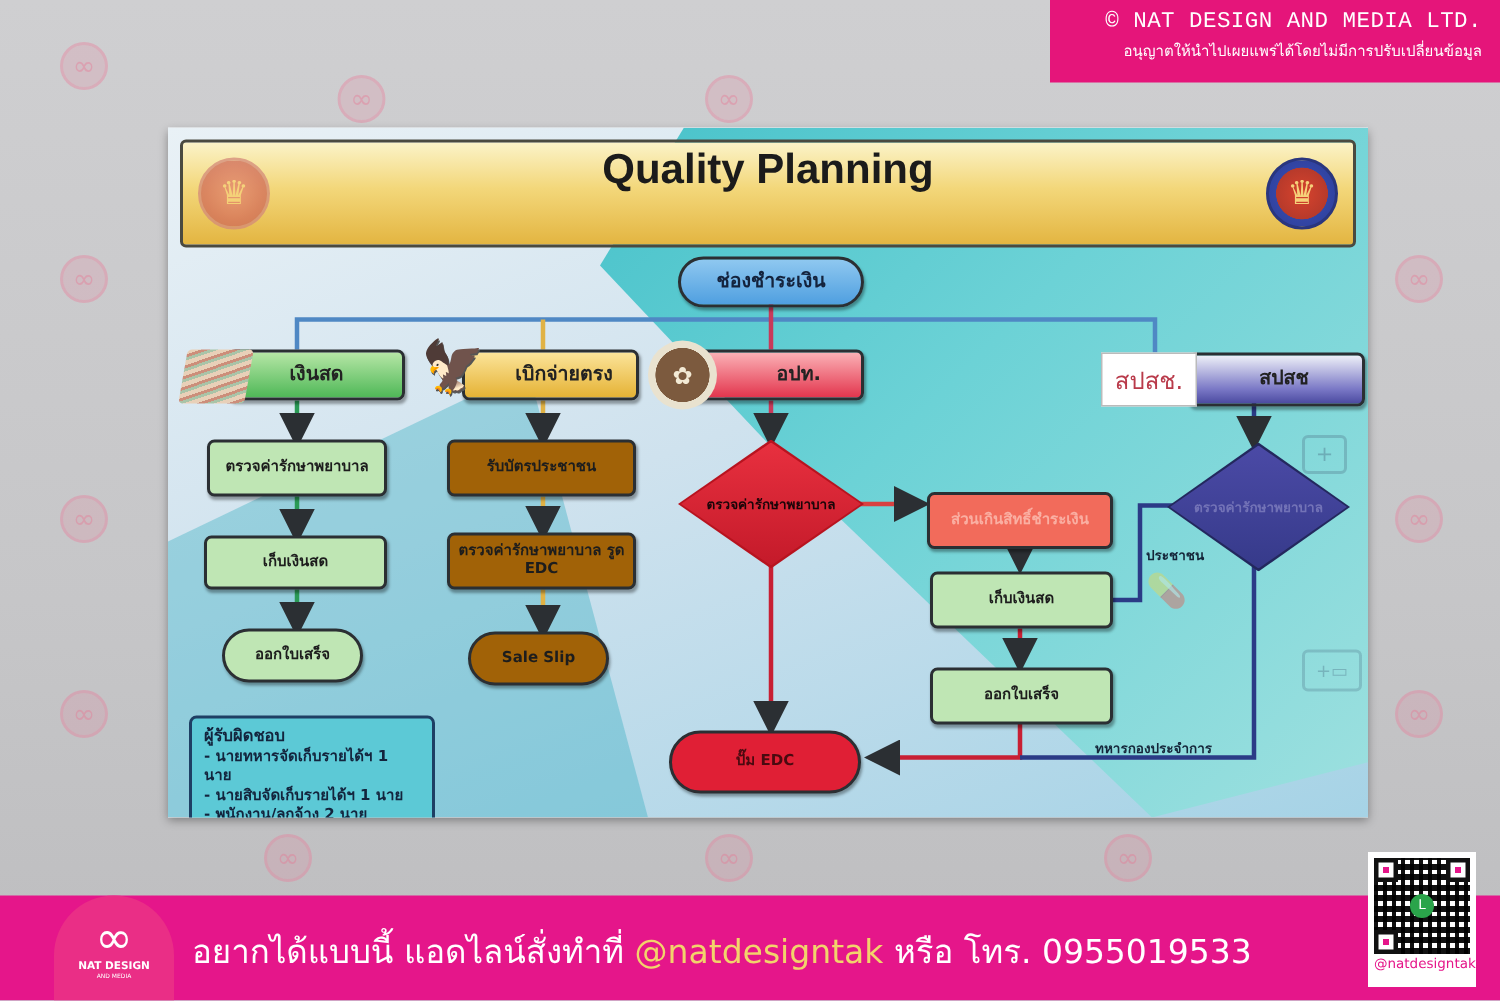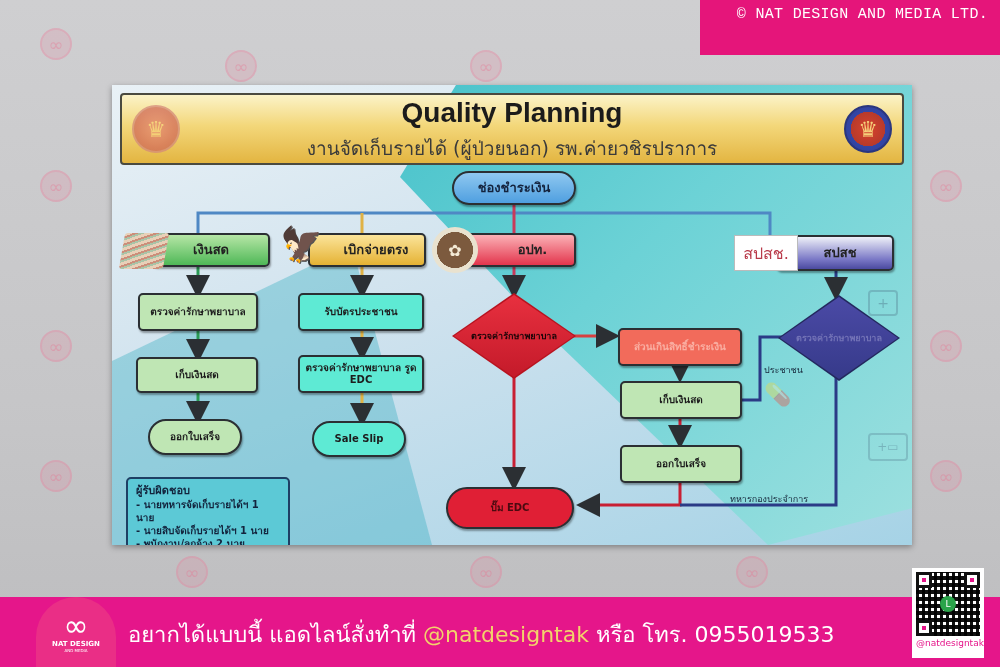--- a/index.html
+++ b/index.html
@@ -22,30 +22,30 @@
 .title{position:absolute;left:0;right:0;top:2px;text-align:center;font-family:"Liberation Sans",sans-serif;font-weight:bold;font-size:28px;color:#1b1b1b}
 .subtitle{position:absolute;left:0;right:0;top:38px;text-align:center;font-size:19px;color:#3a3a3a}
 .box{position:absolute;display:flex;align-items:center;justify-content:center;text-align:center;font-weight:bold;border:2px solid #2b2f33;border-radius:5px;box-shadow:1px 2px 2px rgba(0,0,0,.35);font-size:10px;line-height:1.2;color:#1d1d1d}
 .pill{border-radius:22px}
 .green-h{background:linear-gradient(180deg,#b6e6a6,#4fb857);font-size:13px;color:#222}
 .gold-h{background:linear-gradient(180deg,#fbe49a,#e5b234);font-size:13px;color:#222}
 .red-h{background:linear-gradient(180deg,#fbb1b6,#e3354d);font-size:13px;color:#222}
 .navy-h{background:linear-gradient(180deg,#eef0f8,#7a78c6 70%,#4b4aa0);font-size:13px;color:#222}
 .blue-p{background:linear-gradient(180deg,#8fc8f0,#4f9fe0);font-size:13px;color:#14233d}
 .lgreen{background:#bfe6b4}
-.orange{background:#5eead4}
+.orange{background:#a16207}
 .salmon{background:#f26b5b;color:rgba(255,220,210,.6)}
 .redp{background:#e01f35;color:#4a0a10}
 .resp{position:absolute;left:14px;top:392px;width:164px;height:74px;background:#5cc9d6;border:2px solid #1e3f64;border-radius:5px;padding:5px 8px;font-size:10px;font-weight:bold;color:#13243d;line-height:1.3}
 .resp .h{font-size:11px}
 .diamond{position:absolute;display:flex;align-items:center;justify-content:center}
 .diamond .shape{position:absolute;inset:0;clip-path:polygon(50% 0,100% 50%,50% 100%,0 50%)}
 .diamond .lbl{position:relative;font-size:9px;font-weight:bold;z-index:2}
 .icon{position:absolute;display:flex;align-items:center;justify-content:center}
-.lbl-free{position:absolute;font-size:9px;font-weight:normal;color:#15263a}
+.lbl-free{position:absolute;font-size:9px;font-weight:bold;color:#15263a}
 svg.lines{position:absolute;inset:0}
 .footer{position:absolute;left:0;top:597px;width:1000px;height:70px;background:#e5168a}
 .logo{position:absolute;left:36px;top:0;width:80px;height:70px;border-radius:40px 40px 0 0;background:#ea2e86;display:flex;flex-direction:column;align-items:center;justify-content:center;color:#fff}
 .logo .inf{font-size:30px;line-height:28px}
 .logo .n{font-size:7px;font-weight:bold}
 .logo .s{font-size:4px}
 .footer .msg{position:absolute;left:128px;top:20px;font-size:22px;color:#fff;white-space:nowrap}
 .footer .msg .hl{color:#f2d36b}
 .qr{position:absolute;left:912px;top:568px;width:72px;height:90px;background:#fff;padding:4px}
 .qr-grid{width:64px;height:64px;background:
@@ -67,20 +67,21 @@
 <div class="wm" style="left:40px;top:460px"></div>
 <div class="wm" style="left:930px;top:170px"></div>
 <div class="wm" style="left:930px;top:330px"></div>
 <div class="wm" style="left:930px;top:460px"></div>
 <div class="wm" style="left:176px;top:556px"></div>
 <div class="wm" style="left:470px;top:556px"></div>
 <div class="wm" style="left:736px;top:556px"></div>
 
 <div class="copyright">
   <div class="t1">© NAT DESIGN AND MEDIA LTD.</div>
+  <div class="t2">อนุญาตให้นำไปเผยแพร่ได้โดยไม่มีการปรับเปลี่ยนข้อมูล</div>
 </div>
 
 <div class="poster">
   <div class="bg-left"></div>
   <div class="bg-teal"></div>
   <div class="bg-teal2"></div>
 
   <svg class="lines" width="800" height="460" viewBox="0 0 800 460">
     <defs>
       <marker id="ah" markerWidth="8" markerHeight="8" refX="6" refY="4" orient="auto">
@@ -111,42 +112,41 @@
     <polyline points="568,396 568,420 470,420" fill="none" stroke="#c81f33" stroke-width="3" marker-end="url(#ah)"></polyline>
 
     <line x1="724" y1="182" x2="724" y2="210" stroke="#2b3b86" stroke-width="3" marker-end="url(#ah)"></line>
     <polyline points="670,252 648,252 648,315 630,315" fill="none" stroke="#2b3b86" stroke-width="3"></polyline>
     <polyline points="724,291 724,420 568,420" fill="none" stroke="#2b3b86" stroke-width="3"></polyline>
   </svg>
 
   <div class="header">
     <div class="seal seal-l"></div>
     <div class="title">Quality Planning</div>
-    <div class="subtitle">งานจัดเก็บรายได้ (ผู้ป่วยนอก) รพ.ค่ายวชิรปราการ</div>
     <div class="seal seal-r"></div>
   </div>
 
   <div class="box green-h" style="left:40px;top:148px;width:118px;height:34px">
     <span>เงินสด</span>
   </div>
 
   <div class="box pill blue-p" style="left:340px;top:86px;width:124px;height:34px">ช่องชำระเงิน</div>
   <div class="icon" style="left:10px;top:148px;width:44px;height:36px;background:repeating-linear-gradient(160deg,#e8d0b8 0 3px,#cc8e7a 3px 5px,#a9c4a8 5px 7px);transform:skew(-10deg);border-radius:3px"></div>
 
   <div class="box gold-h" style="left:196px;top:148px;width:118px;height:34px">
     <span style="margin-left:18px">เบิกจ่ายตรง</span>
   </div>
   <div class="icon" style="left:168px;top:132px;width:44px;height:54px;color:#c7c7cc;font-size:34px;text-shadow:1px 1px 0 #555">🦅</div>
 
   <div class="box red-h" style="left:346px;top:148px;width:118px;height:34px">
     <span style="margin-left:31px">อปท.</span>
   </div>
   <div class="icon" style="left:320px;top:142px;width:46px;height:46px;border-radius:50%;background:radial-gradient(circle,#7c5a3e 0 55%,#e9e2cf 56% 72%,#2f6b4a 73%);color:#f3ead5;font-size:16px">✿</div>
 
-  <div class="box navy-h" style="left:664px;top:150px;width:118px;height:36px">
+  <div class="box navy-h" style="left:680px;top:150px;width:118px;height:36px">
     <span style="margin-left:10px">สปสช</span>
   </div>
   <div class="icon" style="left:622px;top:150px;width:64px;height:36px;background:#fff;border:1px solid #bbb;color:#b93a4a;font-size:16px;flex-direction:column">
     <span>สปสช.</span>
   </div>
 
   <div class="box lgreen" style="left:26px;top:208px;width:120px;height:38px">ตรวจค่ารักษาพยาบาล</div>
   <div class="box lgreen" style="left:24px;top:272px;width:122px;height:36px">เก็บเงินสด</div>
   <div class="box lgreen pill" style="left:36px;top:334px;width:94px;height:36px">ออกใบเสร็จ</div>
 

